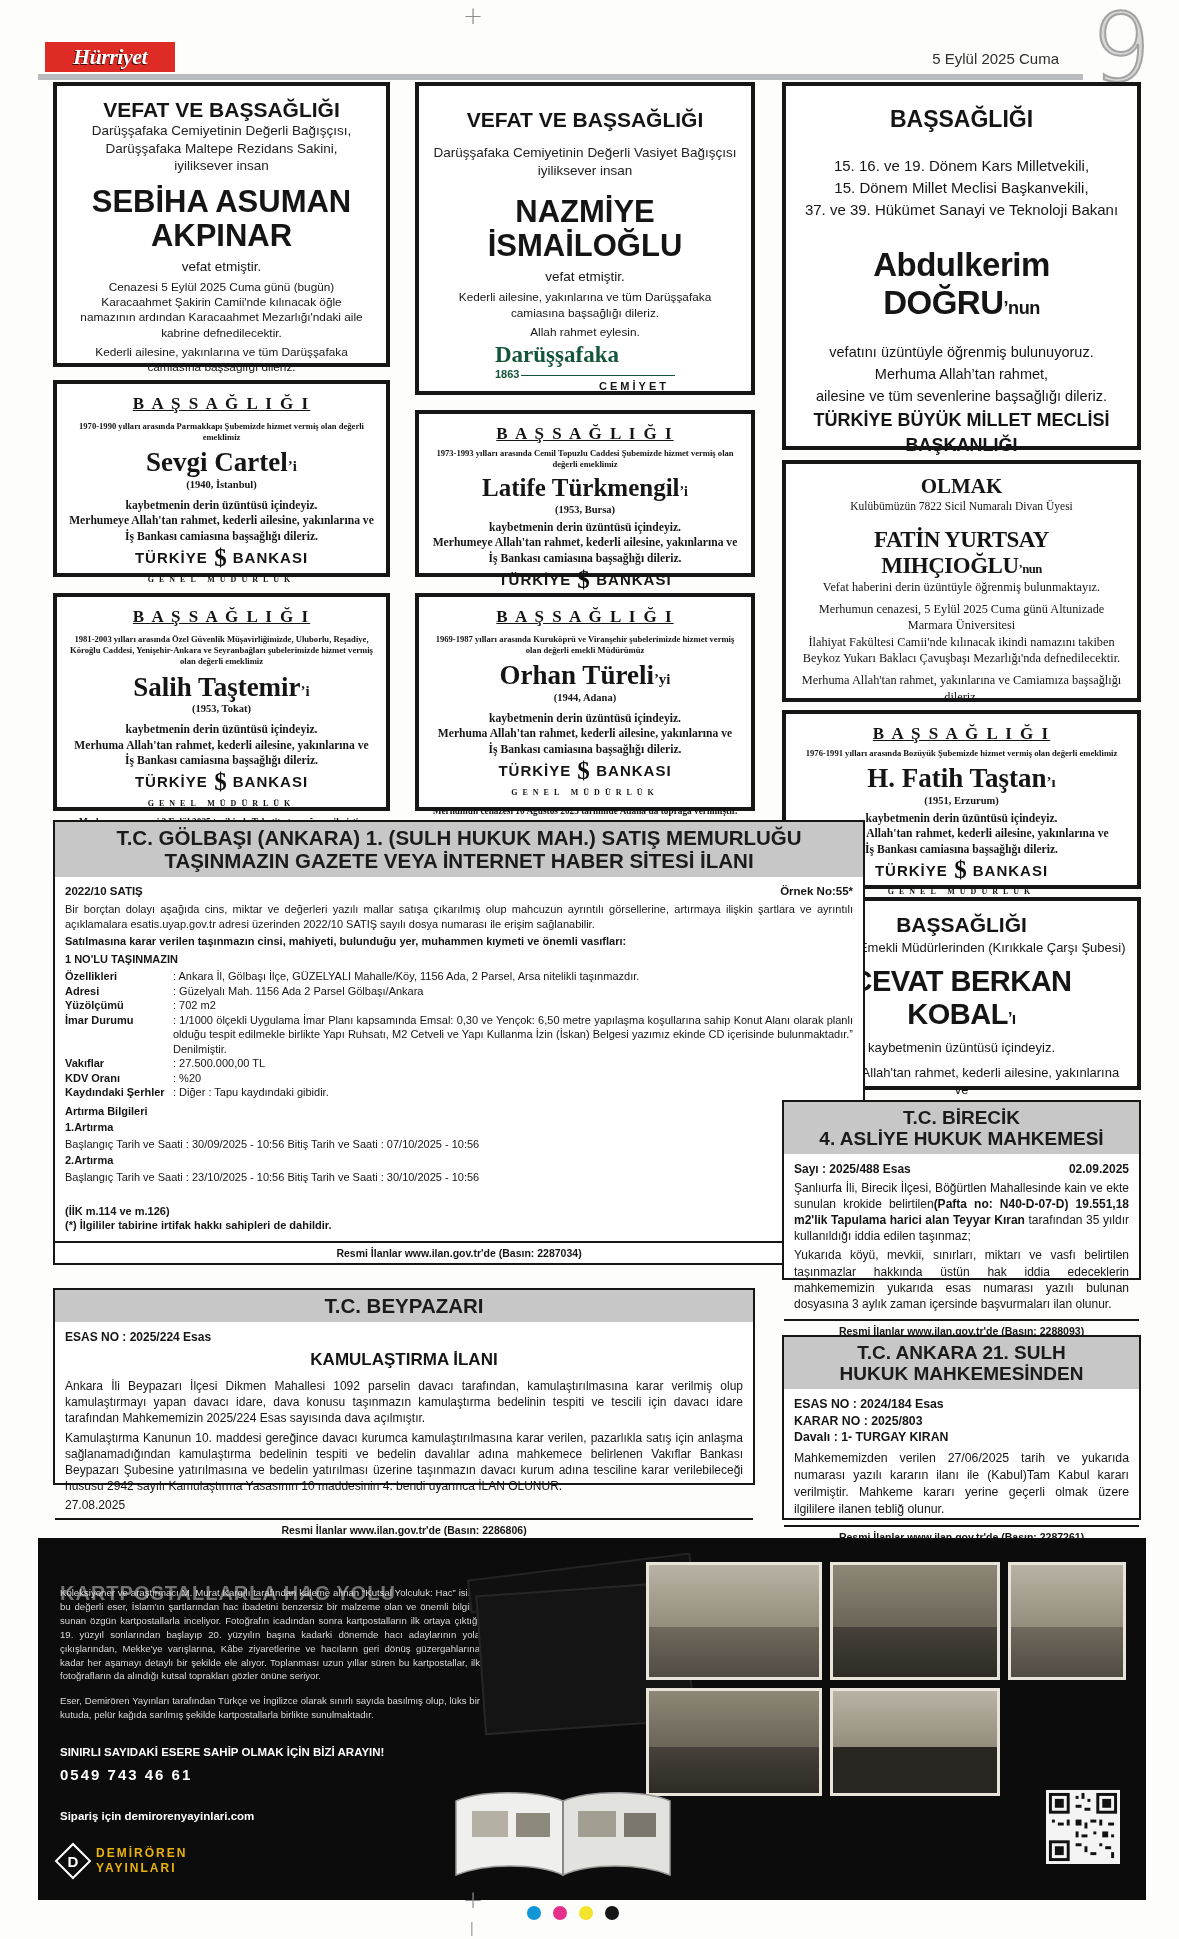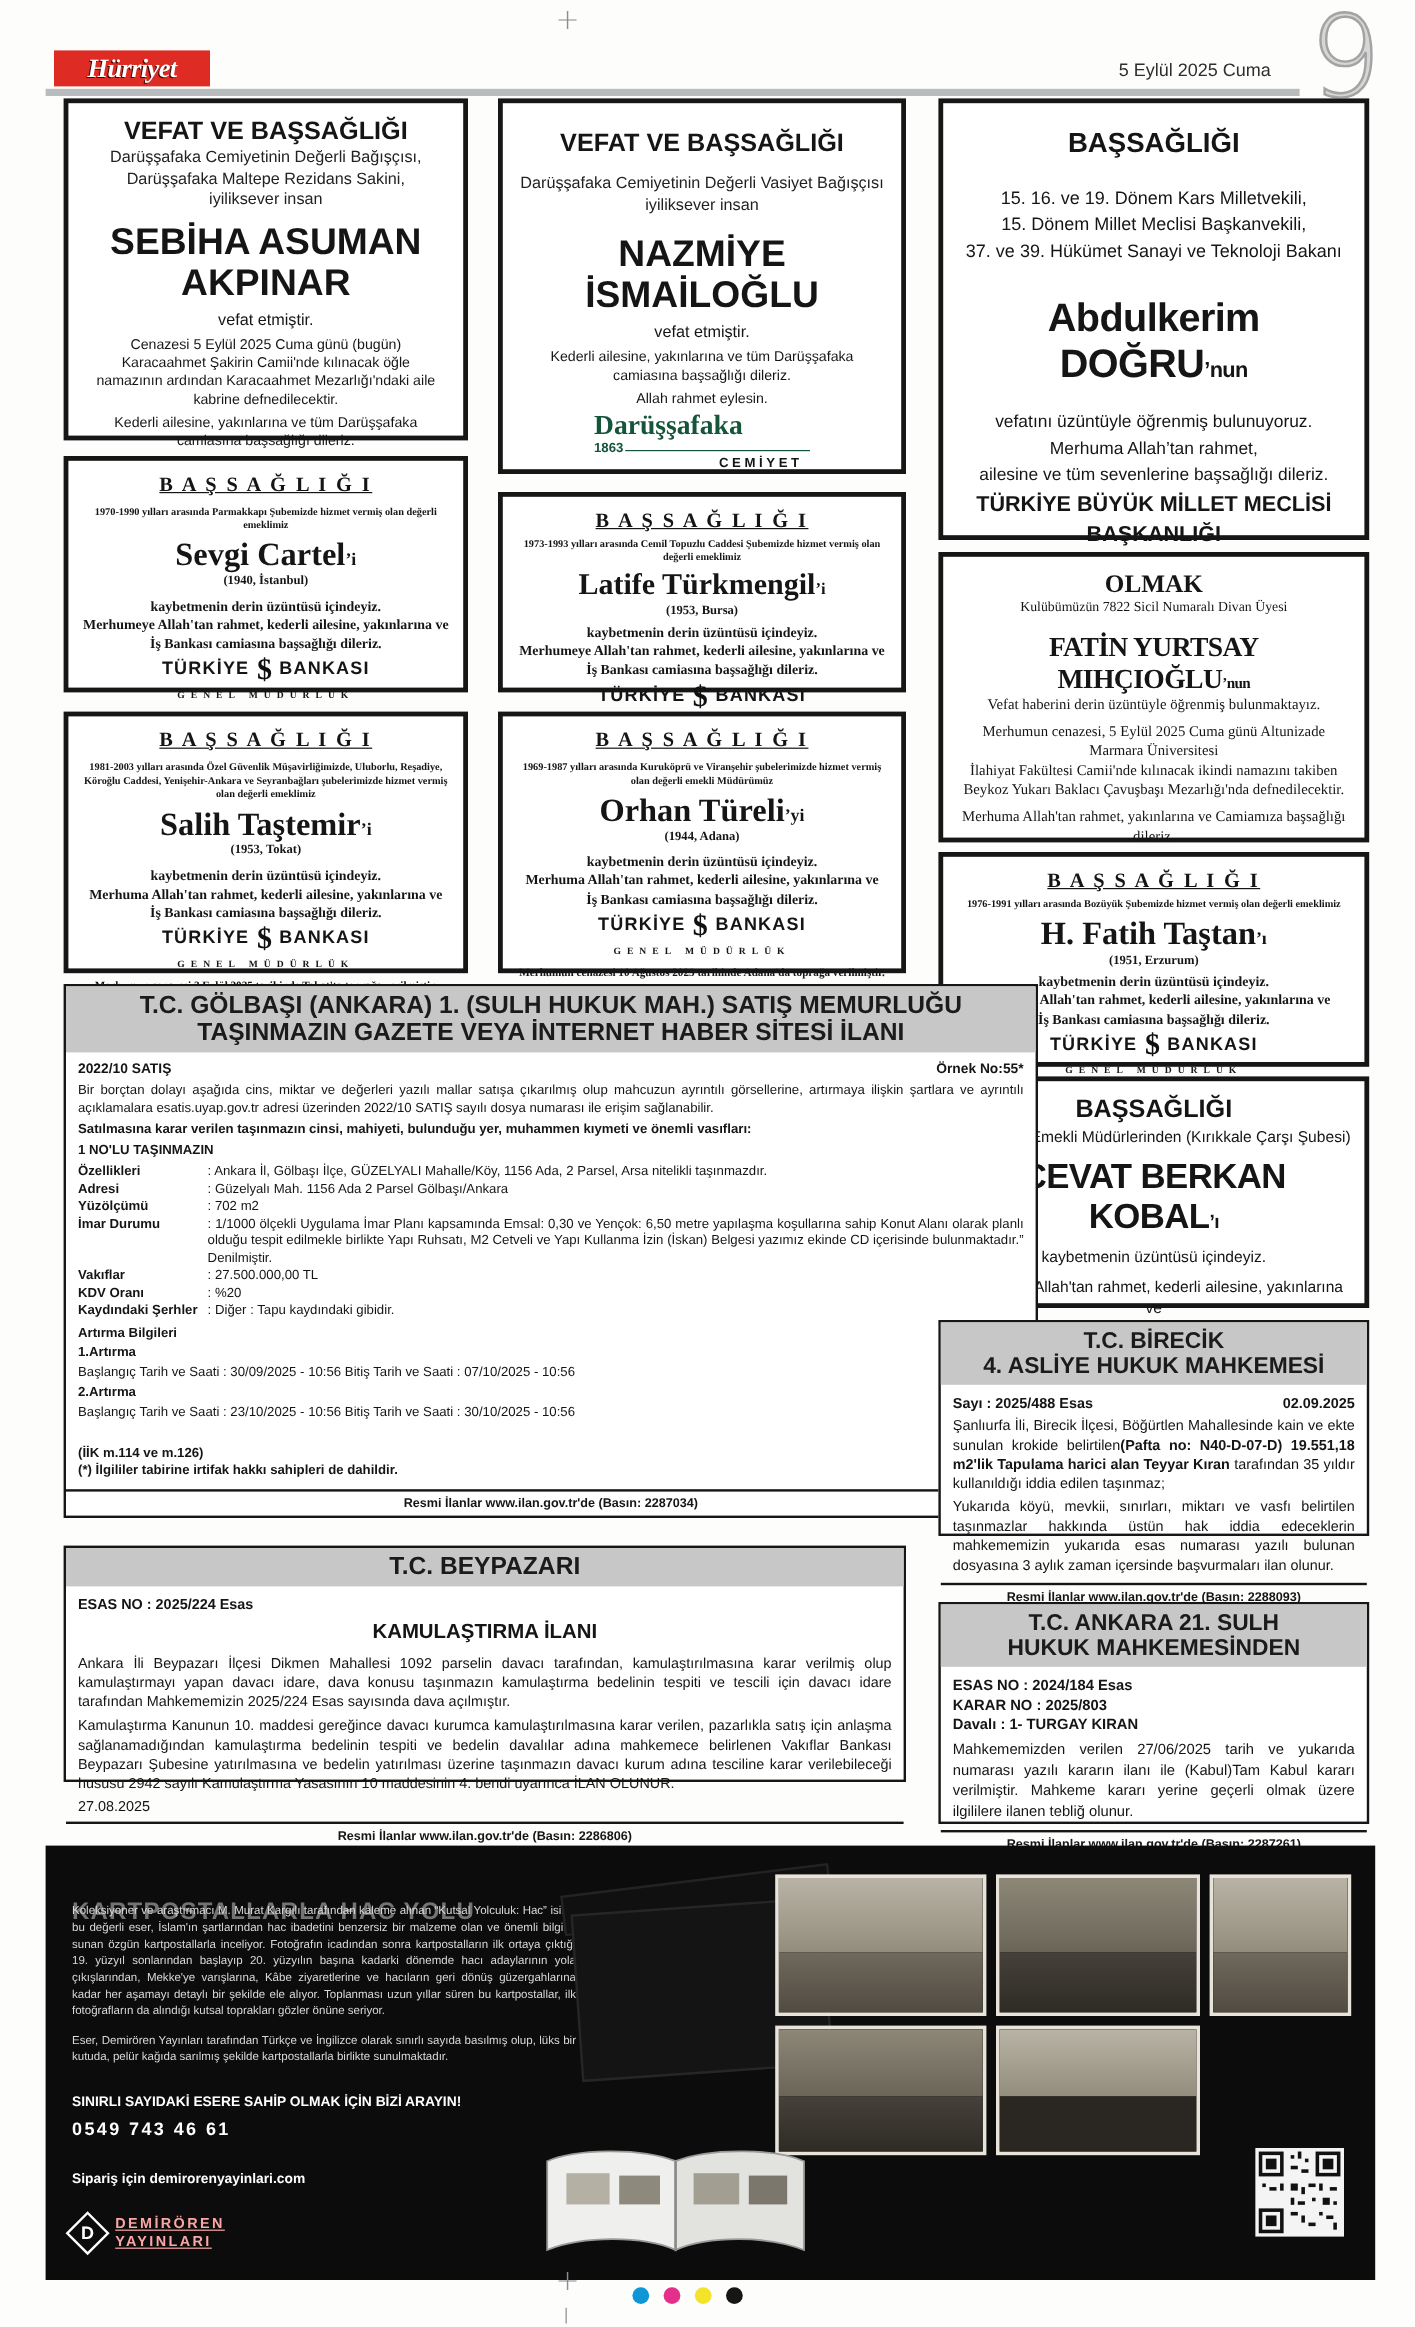--- a/index.html
+++ b/index.html
@@ -110,21 +110,21 @@
   .ad-p { position:absolute; left:22px; width:420px; font-size:9.6px; line-height:1.45; text-align:justify; color:#d9d9d9; }
   .ad-p1 { top:48px; }
   .ad-p2 { top:156px; }
   .ad-cta { position:absolute; left:22px; top:208px; font-weight:bold; font-size:11.5px; color:#fff; }
   .ad-phone { position:absolute; left:22px; top:228px; font-weight:bold; font-size:15px; letter-spacing:2px; color:#fff; }
   .ad-order { position:absolute; left:22px; top:272px; font-weight:bold; font-size:11.5px; color:#fff; }
   .dy-logo { position:absolute; left:22px; top:308px; display:flex; align-items:center; gap:10px; }
   .dy-diamond { width:26px; height:26px; border:2.5px solid #fff; transform:rotate(45deg);
      display:flex; align-items:center; justify-content:center; }
   .dy-diamond span { transform:rotate(-45deg); color:#fff; font-weight:bold; font-size:15px; }
-  .dy-text { color:#fca5a5; font-weight:bold; font-size:12px; letter-spacing:2px; line-height:1.25;text-decoration:underline; }
+  .dy-text { color:#eab308; font-weight:bold; font-size:12px; letter-spacing:2px; line-height:1.25; }
   .postcard { position:absolute; border:3px solid #e8e4da; overflow:hidden; }
   .pc-sky { height:55%; background:linear-gradient(#b9b3a5,#938d7e); }
   .pc-ground { height:45%; background:linear-gradient(#6f695d,#514c42); }
   .pc-dark .pc-sky { background:linear-gradient(#8d8778,#6b6558); }
   .pc-dark .pc-ground { background:linear-gradient(#46413a,#2e2b25); }
   .giftbox { position:absolute; left:442px; top:50px; width:210px; height:140px;
      border:2px solid #262626; background:#141414; transform:rotate(-4deg); }
   .giftbox-lid { position:absolute; left:430px; top:28px; width:225px; height:34px;
      border:2px solid #232323; background:#101010; transform:rotate(-7deg); }
   .qr { position:absolute; right:26px; top:252px; }

